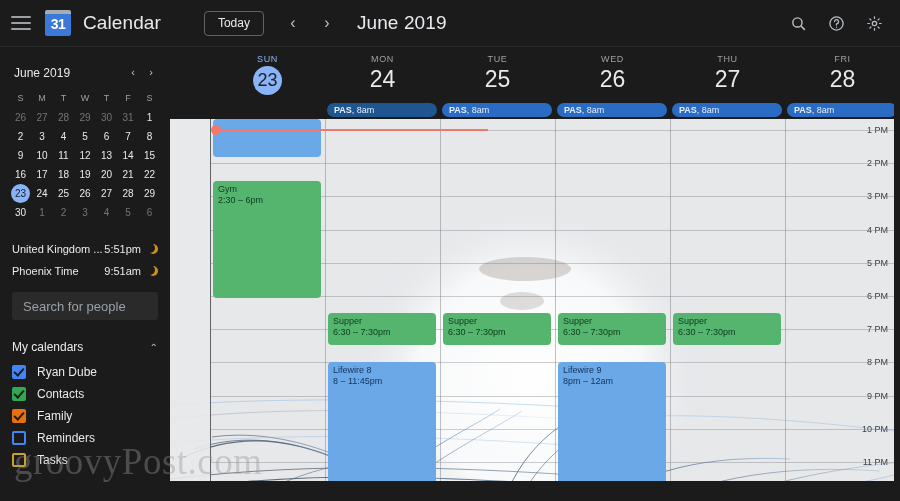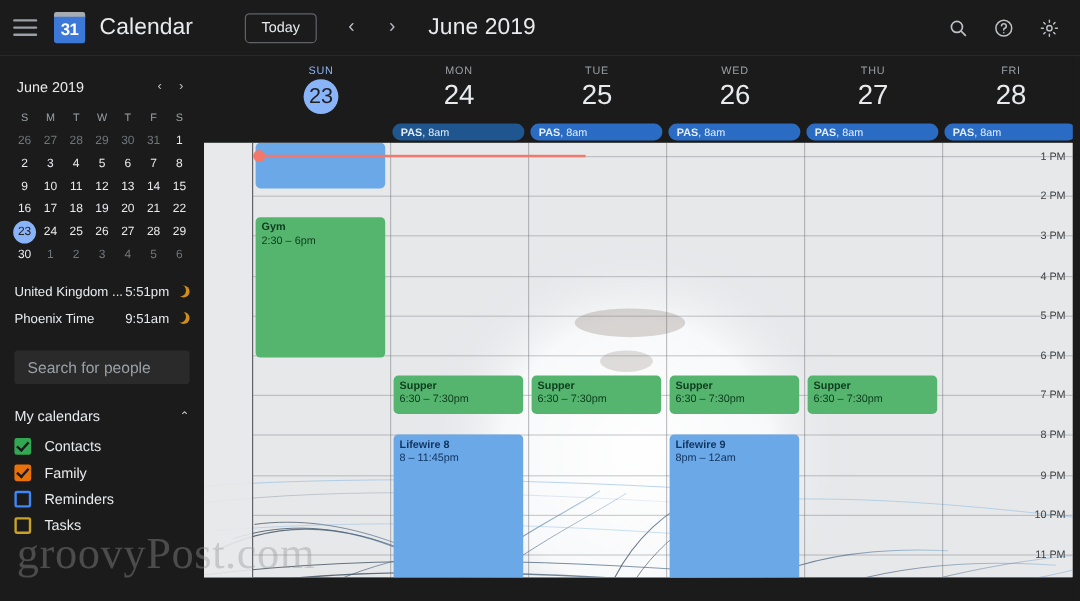--- a/index.html
+++ b/index.html
@@ -67,21 +67,21 @@
     grid-auto-rows: 19px; justify-content: space-between; }
   .mini-dow { color: #9aa0a6; font-size: 9px; text-align: center; line-height: 19px; }
   .mini-day { color: #e8eaed; font-size: 10px; text-align: center; line-height: 19px;
     cursor: pointer; border-radius: 50%; }
   .mini-day.other { color: #70757a; }
   .mini-day.today { background: #8ab4f8; color: #202124; width: 19px; height: 19px;
     margin: 0 auto; line-height: 19px; }
 
   
   .clocks { margin-top: 16px; padding: 0 12px; }
-  .clock-row { display: flex; align-items: flex-start; height: 22px; }
+  .clock-row { display: flex; align-items: center; height: 22px; }
   .clock-name { color: #e8eaed; font-size: 11px; flex: 1; white-space: nowrap;
     overflow: hidden; text-overflow: ellipsis; }
   .clock-time { color: #e8eaed; font-size: 11px; margin-right: 7px; }
   .clock-sym { width: 10px; height: 10px; border-radius: 50%; background: #d18e1a; flex: none;
     position: relative; }
   .clock-sym.night::after { content: ""; position: absolute; left: -3px; top: -1px;
     width: 10px; height: 10px; border-radius: 50%; background: #1b1b1b; }
 
   
   .people-search { margin: 10px 12px 0 12px; height: 28px; background: #2a2a2a;
@@ -130,21 +130,21 @@
   .tlabel { position: absolute; right: 6px; color: #3c4043; font-size: 9px;
     transform: translateY(-50%); white-space: nowrap; }
   .hline { position: absolute; left: 40px; width: 684px; height: 1px;
     background: rgba(108,110,114,0.33); z-index: 2; }
   .vline { position: absolute; top: 0; width: 1px; height: 382px;
     background: rgba(108,110,114,0.42); z-index: 2; }
   .vline.gut { background: #5f6368; }
 
   .ev { position: absolute; border-radius: 4px; z-index: 5; cursor: pointer;
     overflow: hidden; padding: 3px 0 0 5px; }
-  .ev .t { font-size: 9px; font-weight: bold; line-height: 11px; white-space: nowrap;
+  .ev .t { font-size: 9px; font-weight: normal; line-height: 11px; white-space: nowrap;
     overflow: hidden; }
   .ev .s { font-size: 9px; line-height: 11px; white-space: nowrap; overflow: hidden; }
   .ev.green { background: #55b56f; color: #0d3b1c; }
   .ev.blue  { background: #6aa8e8; color: #12335c; }
 
   .nowline { position: absolute; height: 2px; background: #f4776b; z-index: 7; }
   .nowdot { position: absolute; width: 10px; height: 10px; border-radius: 50%;
     background: #f4776b; z-index: 8; }
 
   
@@ -276,20 +276,24 @@
 
     <div class="people-search">
       <span>Search for people</span>
     </div>
 
     <div class="section-head">
       <div class="section-title">My calendars</div>
       <div class="chev">⌃</div>
     </div>
     <div class="cal-list" id="cal-list">
+        <div class="cal-item">
+          <div class="cbox checked" style="background: rgb(66, 133, 244);"></div>
+          <div class="cal-name">Ryan Dube</div>
+        </div>
         <div class="cal-item">
           <div class="cbox checked" style="background: rgb(51, 168, 82);"></div>
           <div class="cal-name">Contacts</div>
         </div>
         <div class="cal-item">
           <div class="cbox checked" style="background: rgb(232, 113, 10);"></div>
           <div class="cal-name">Family</div>
         </div>
         <div class="cal-item">
           <div class="cbox outline" style="border-color: rgb(66, 133, 244);"></div>

